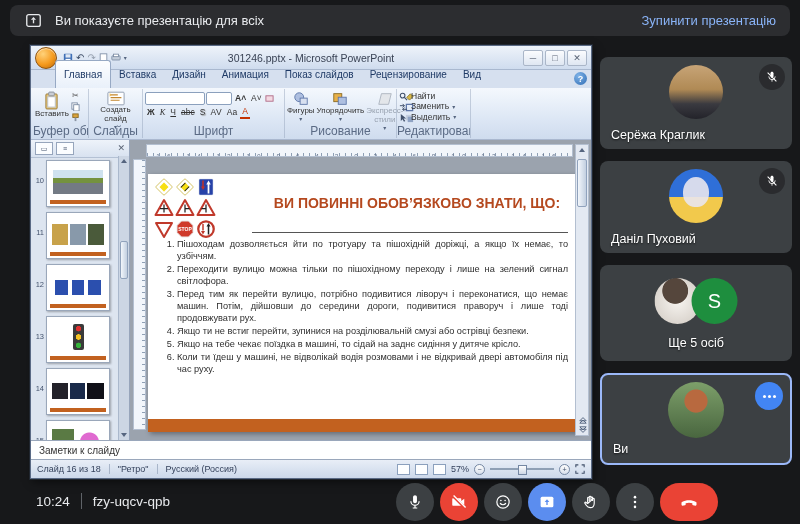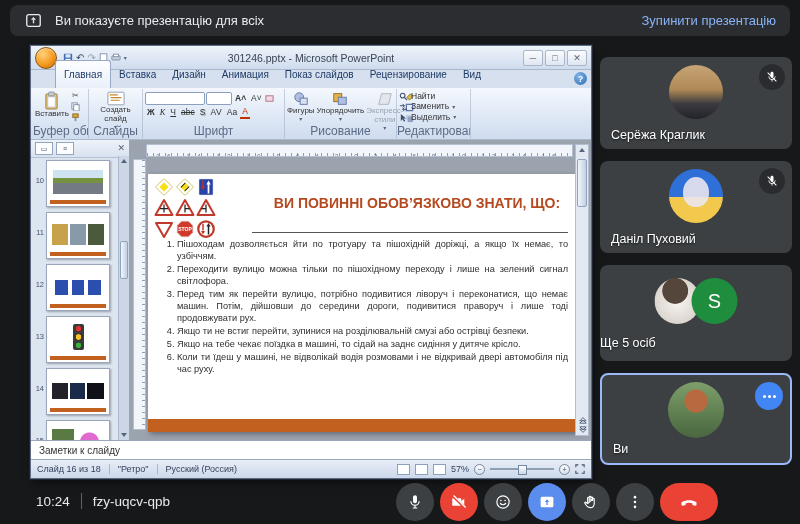--- a/index.html
+++ b/index.html
@@ -120,21 +120,21 @@
         display:flex;align-items:center;justify-content:center;}
   .tile1{top:57px;height:92px;}  .tile2{top:161px;height:92px;}
   .tile3{top:265px;height:96px;} .tile4{top:373px;height:92px;border:2px solid #9bb8f8;}
   .av-car{top:8px;width:54px;height:54px;background:linear-gradient(180deg,#c7a477 0%,#b08a55 45%,#3a3a40 72%,#23232a 100%);}
   .av-anime{top:8px;width:54px;height:54px;background:linear-gradient(180deg,#2f6fd8 0 52%,#f2c94c 52% 100%);position:absolute;}
   .av-anime::after{content:"";position:absolute;left:14px;top:8px;width:26px;height:30px;border-radius:50% 50% 45% 45%;background:#e9e6ee;opacity:.9;}
   .duo{position:absolute;top:13px;left:50%;transform:translateX(-50%);display:flex;}
   .av-photo{width:46px;height:46px;border-radius:50%;background:radial-gradient(circle at 45% 28%,#55463c 0 30%,transparent 32%),radial-gradient(#f7f4f0,#cfc8c0);}
   .av-green{width:46px;height:46px;border-radius:50%;background:#1e8e3e;color:#fff;display:flex;align-items:center;justify-content:center;
         font-size:20px;margin-left:-9px;z-index:2;}
-  .tile3 .pname{left:0;right:0;bottom:11px;}
+  .tile3 .pname{left:0;right:0;text-align:center;bottom:11px;}
   .av-self{top:7px;width:56px;height:56px;background:radial-gradient(circle at 50% 34%,#b8693f 0 24%,transparent 26%),linear-gradient(180deg,#7d9f6a,#49663f);}
   .morebtn{position:absolute;top:7px;right:7px;width:28px;height:28px;border-radius:50%;background:#4285f4;
         display:flex;align-items:center;justify-content:center;gap:2px;}
   .morebtn i{width:3px;height:3px;border-radius:50%;background:#fff;}
 
   
   .footer{position:absolute;left:0;right:0;bottom:0;height:44px;}
   .meta{position:absolute;left:36px;top:13px;display:flex;align-items:center;gap:11px;color:#e8eaed;font-size:13.5px;}
   .meta .div{width:1px;height:16px;background:#5f6368;}
   .controls{position:absolute;left:396px;bottom:3px;display:flex;gap:6px;align-items:center;}

